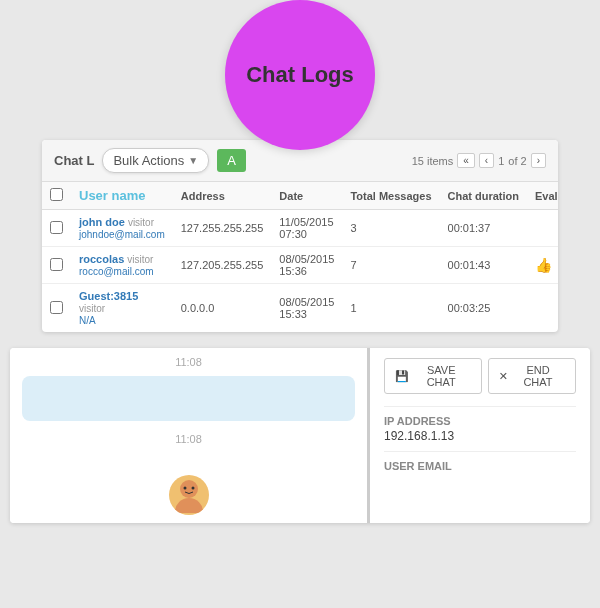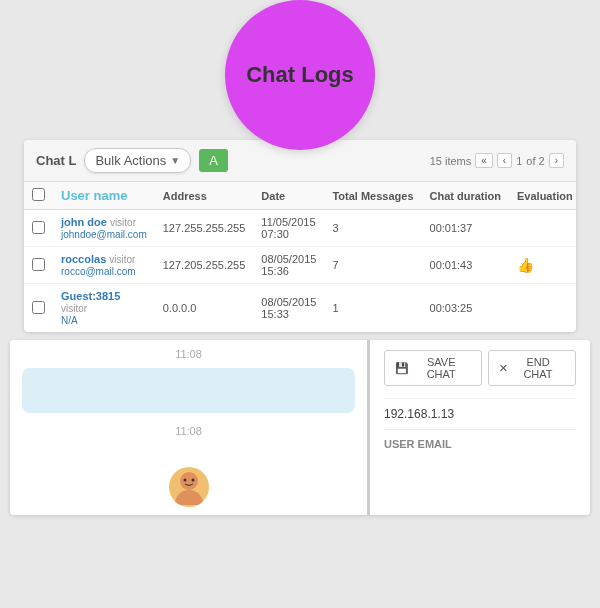--- a/index.html
+++ b/index.html
@@ -41,21 +41,21 @@
       font-weight: bold;
       color: #333;
       text-align: center;
     }
 
     
     .main-card {
       background: white;
       border-radius: 4px;
       box-shadow: 0 1px 4px rgba(0,0,0,0.15);
-      margin: 0 4px;
+      margin: 0 22px;
       margin-top: 60px;
       overflow: hidden;
     }
 
     .card-header {
       background: #f5f5f5;
       padding: 8px 12px;
       border-bottom: 1px solid #ddd;
       display: flex;
       align-items: center;
@@ -189,21 +189,21 @@
       color: #999;
       font-size: 10px;
     }
 
     
     .bottom-section {
       display: flex;
       background: white;
       border-radius: 4px;
       box-shadow: 0 1px 4px rgba(0,0,0,0.15);
-      margin: 8px 10px;
+      margin: 16px 10px;
       overflow: hidden;
       height: 175px;
     }
 
     .chat-panel {
       flex: 1;
       background: white;
       position: relative;
       border-right: 3px solid #ccc;
       overflow: hidden;
@@ -419,17 +419,18 @@
       <button class="save-chat-btn">
         <span>💾</span>
         <span>SAVE CHAT</span>
       </button>
       <button class="end-chat-btn">
         <span>✕</span>
         <span>END CHAT</span>
       </button>
     </div>
     <div class="divider-line"></div>
+    <div class="info-label">IP ADDRESS</div>
     <div class="info-value">192.168.1.13</div>
     <div class="divider-line"></div>
     <div class="info-label">USER EMAIL</div>
   </div>
 </div>
 
 </body></html>

